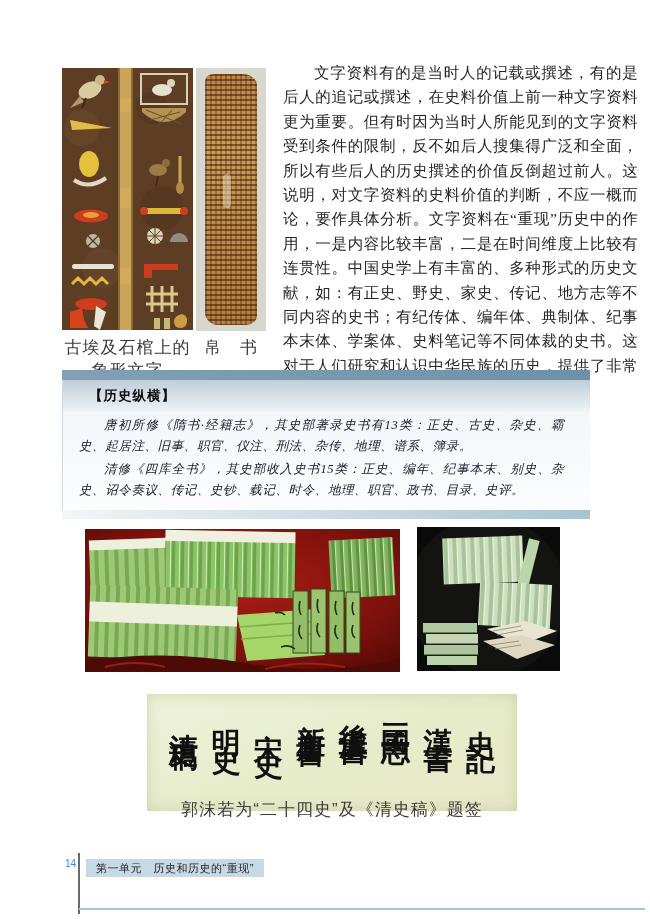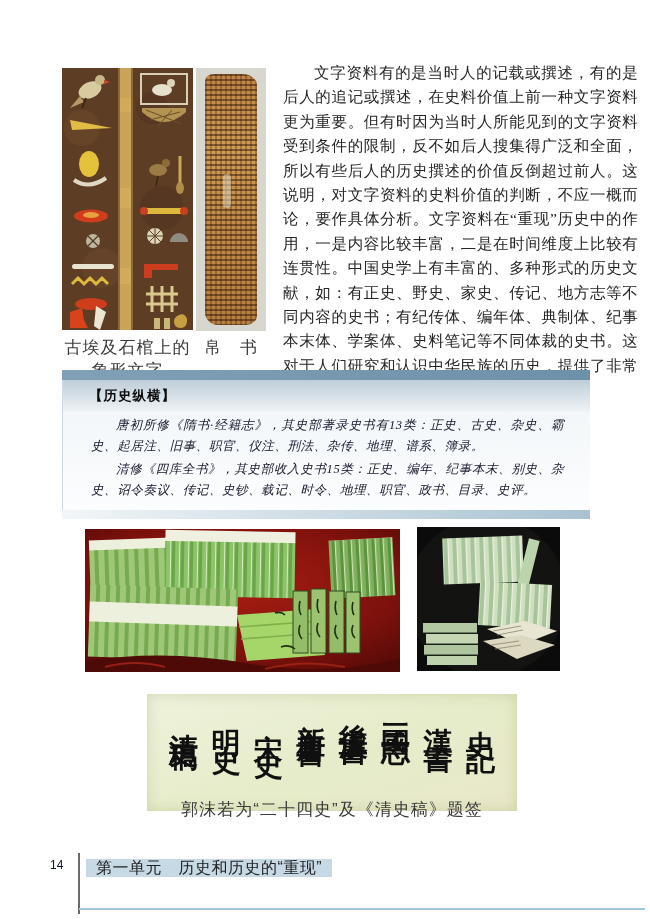--- a/index.html
+++ b/index.html
@@ -28,21 +28,21 @@
   .cap-hiero{left:62px;top:336px;width:131px;text-align:center;}
   .cap-silk{left:196px;top:336px;width:70px;text-align:center;}
 
   
   .hx-box{position:absolute;left:62px;top:370px;width:528px;}
   .hx-topbar{height:10px;background:linear-gradient(to right,#81a0b6,#6d91a9);}
   .hx-head{height:32px;background:linear-gradient(to bottom,#bfced9,#eef3f6);
     display:flex;align-items:center;padding-left:26px;font-weight:bold;
     font-size:13.5px;color:#0d0d0d;letter-spacing:1px;border-left:1px solid #cadbe5;box-sizing:border-box;}
   .hx-body{background:linear-gradient(to bottom,#f3f7f9,#fcfdfe);
-    padding:3px 26px 7px 28px;border-left:1px solid #cadbe5;box-sizing:border-box;}
+    padding:3px 26px 7px 16px;border-left:1px solid #cadbe5;box-sizing:border-box;}
   .hx-body p{margin:0 0 2px;font-family:"Liberation Serif",serif;font-style:italic;
     font-size:12.5px;line-height:21px;color:#17172e;text-indent:2em;
     text-align:justify;letter-spacing:.6px;}
   .hx-bottombar{height:9px;
     background:linear-gradient(to right,#f2f6f8 0%,#d0dee7 45%,#a9c2d1 100%);}
 
   
   .photo-left{position:absolute;left:85px;top:529px;width:315px;height:143px;}
   .photo-right{position:absolute;left:417px;top:527px;width:143px;height:144px;}
   .cap-books{left:85px;top:696px;width:315px;text-align:center;}
@@ -58,24 +58,24 @@
   .calli-col:nth-child(2){letter-spacing:16px;margin-top:6px;}
   .calli-col:nth-child(3){letter-spacing:16px;margin-top:10px;}
   .calli-col:nth-child(4){letter-spacing:6px;margin-top:2px;}
   .calli-col:nth-child(5){letter-spacing:6px;margin-top:0;}
   .calli-col:nth-child(6){letter-spacing:6px;margin-top:0;}
   .calli-col:nth-child(7){letter-spacing:16px;margin-top:4px;}
   .calli-col:nth-child(8){letter-spacing:14px;margin-top:7px;}
   .cap-calli{left:147px;top:798px;width:370px;text-align:center;}
 
   
-  .page-num{position:absolute;left:50px;top:858px;font-size:12px;color:#0f172a;}
+  .page-num{position:absolute;left:65px;top:858px;font-size:10px;color:#3b82f6;}
   .footer-vline{position:absolute;left:78px;top:853px;width:2px;height:61px;background:#6a6a6a;}
   .footer-label{position:absolute;left:86px;top:859px;height:18px;line-height:18px;
-    padding:0 10px;background:#c7d9e5;font-size:16px;color:#222;letter-spacing:.5px;}
+    padding:0 10px;background:#c7d9e5;font-size:11px;color:#222;letter-spacing:.5px;}
   .footer-bline{position:absolute;left:79px;top:908px;width:566px;height:2px;background:#a3c6dc;}
 </style>
 </head>
 <body>
 
 <div class="page">
 
   <div class="fig-hiero">
     <svg width="131" height="262" viewBox="0 0 131 262">
       <rect width="131" height="262" fill="#5e3d25"></rect>

